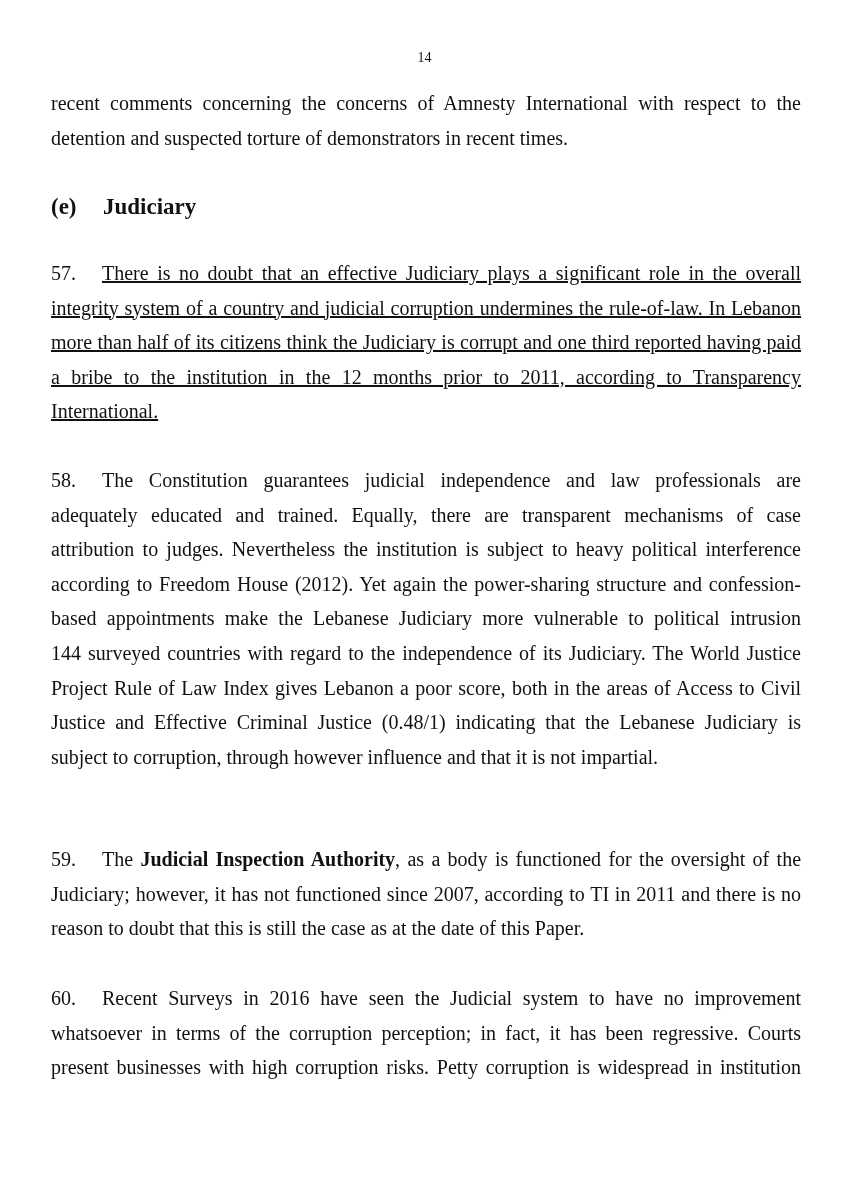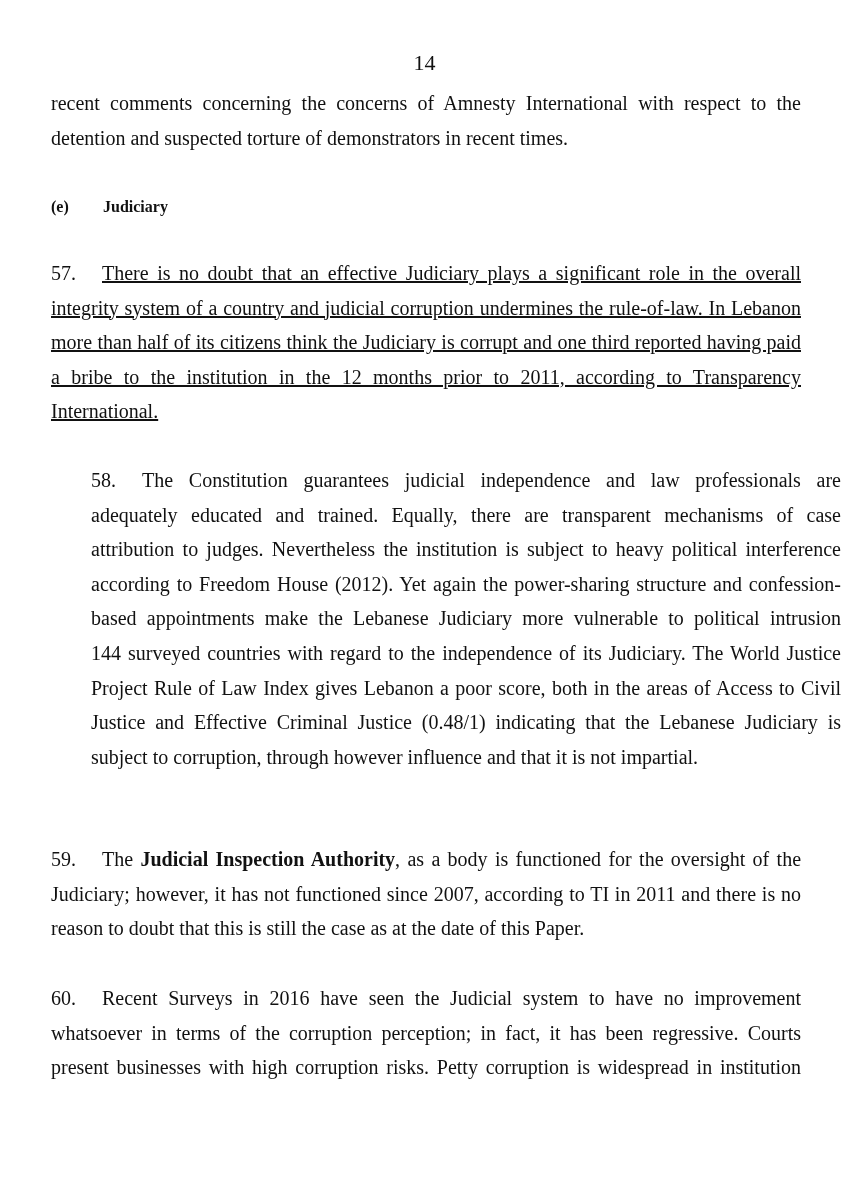--- a/index.html
+++ b/index.html
@@ -1,22 +1,22 @@
 <!DOCTYPE html>
 <html><head>
 <meta charset="utf-8">
 <style>
   html, body { margin: 0; padding: 0; background: #ffffff; }
   body { width: 849px; height: 1200px; position: relative; overflow: hidden;
          font-family: "Liberation Serif", "DejaVu Serif", serif; color: #111; }
-  .page-number { position: absolute; top: 50px; left: 0; width: 849px; text-align: center; font-size: 22px; }
+  .page-number { position: absolute; top: 50px; left: 0; width: 849px; text-align: center; font-size: 14px; }
   .block { position: absolute; left: 51px; width: 750px; font-size: 20px; }
   .line { height: 34.6px; line-height: 34.6px; white-space: nowrap; text-align: justify; text-align-last: justify; overflow: hidden; }
   .line.last { text-align-last: left; }
-  .heading { position: absolute; left: 51px; top: 190px; font-size: 16px; font-weight: bold; line-height: 34px; }
+  .heading { position: absolute; left: 51px; top: 190px; font-size: 23px; font-weight: bold; line-height: 34px; }
   .heading .label { display: inline-block; width: 52px; }
   .pnum { display: inline-block; width: 51px; text-align-last: left; }
   b { font-weight: bold; }
 </style>
 </head>
 <body>
 
 <div class="page-number">14</div>
 
 <div class="block" style="top:86px;">
@@ -29,21 +29,21 @@
 </div>
 
 <div class="block" style="top:256px;text-decoration:underline;">
   <div class="line"><span class="pnum">57.</span><span>There is no doubt that an effective Judiciary plays a significant role in the overall</span></div>
   <div class="line">integrity system of a country and judicial corruption undermines the rule-of-law.  In Lebanon</div>
   <div class="line">more than half of its citizens think the Judiciary is corrupt and one third  reported having paid</div>
   <div class="line">a bribe to the institution in the 12 months prior to 2011, according to Transparency</div>
   <div class="line last">International.</div>
 </div>
 
-<div class="block" style="top:463px;margin-left:40px;">
+<div class="block" style="top:463px;">
   <div class="line"><span class="pnum">58.</span><span>The Constitution guarantees judicial independence and law professionals are</span></div>
   <div class="line">adequately educated and trained.  Equally, there are transparent mechanisms of case</div>
   <div class="line">attribution to judges.  Nevertheless the institution is subject to heavy political interference</div>
   <div class="line">according to Freedom House (2012).  Yet again the power-sharing structure and confession-</div>
   <div class="line">based appointments make the Lebanese Judiciary more vulnerable to political intrusion</div>
   <div class="line">144 surveyed countries with regard to  the independence of its Judiciary.  The World Justice</div>
   <div class="line">Project Rule of Law Index gives Lebanon a poor score, both in the areas of Access to Civil</div>
   <div class="line">Justice and Effective Criminal Justice (0.48/1) indicating that the Lebanese Judiciary is</div>
   <div class="line last">subject to corruption, through however influence and that it is not impartial.</div>
 </div>

